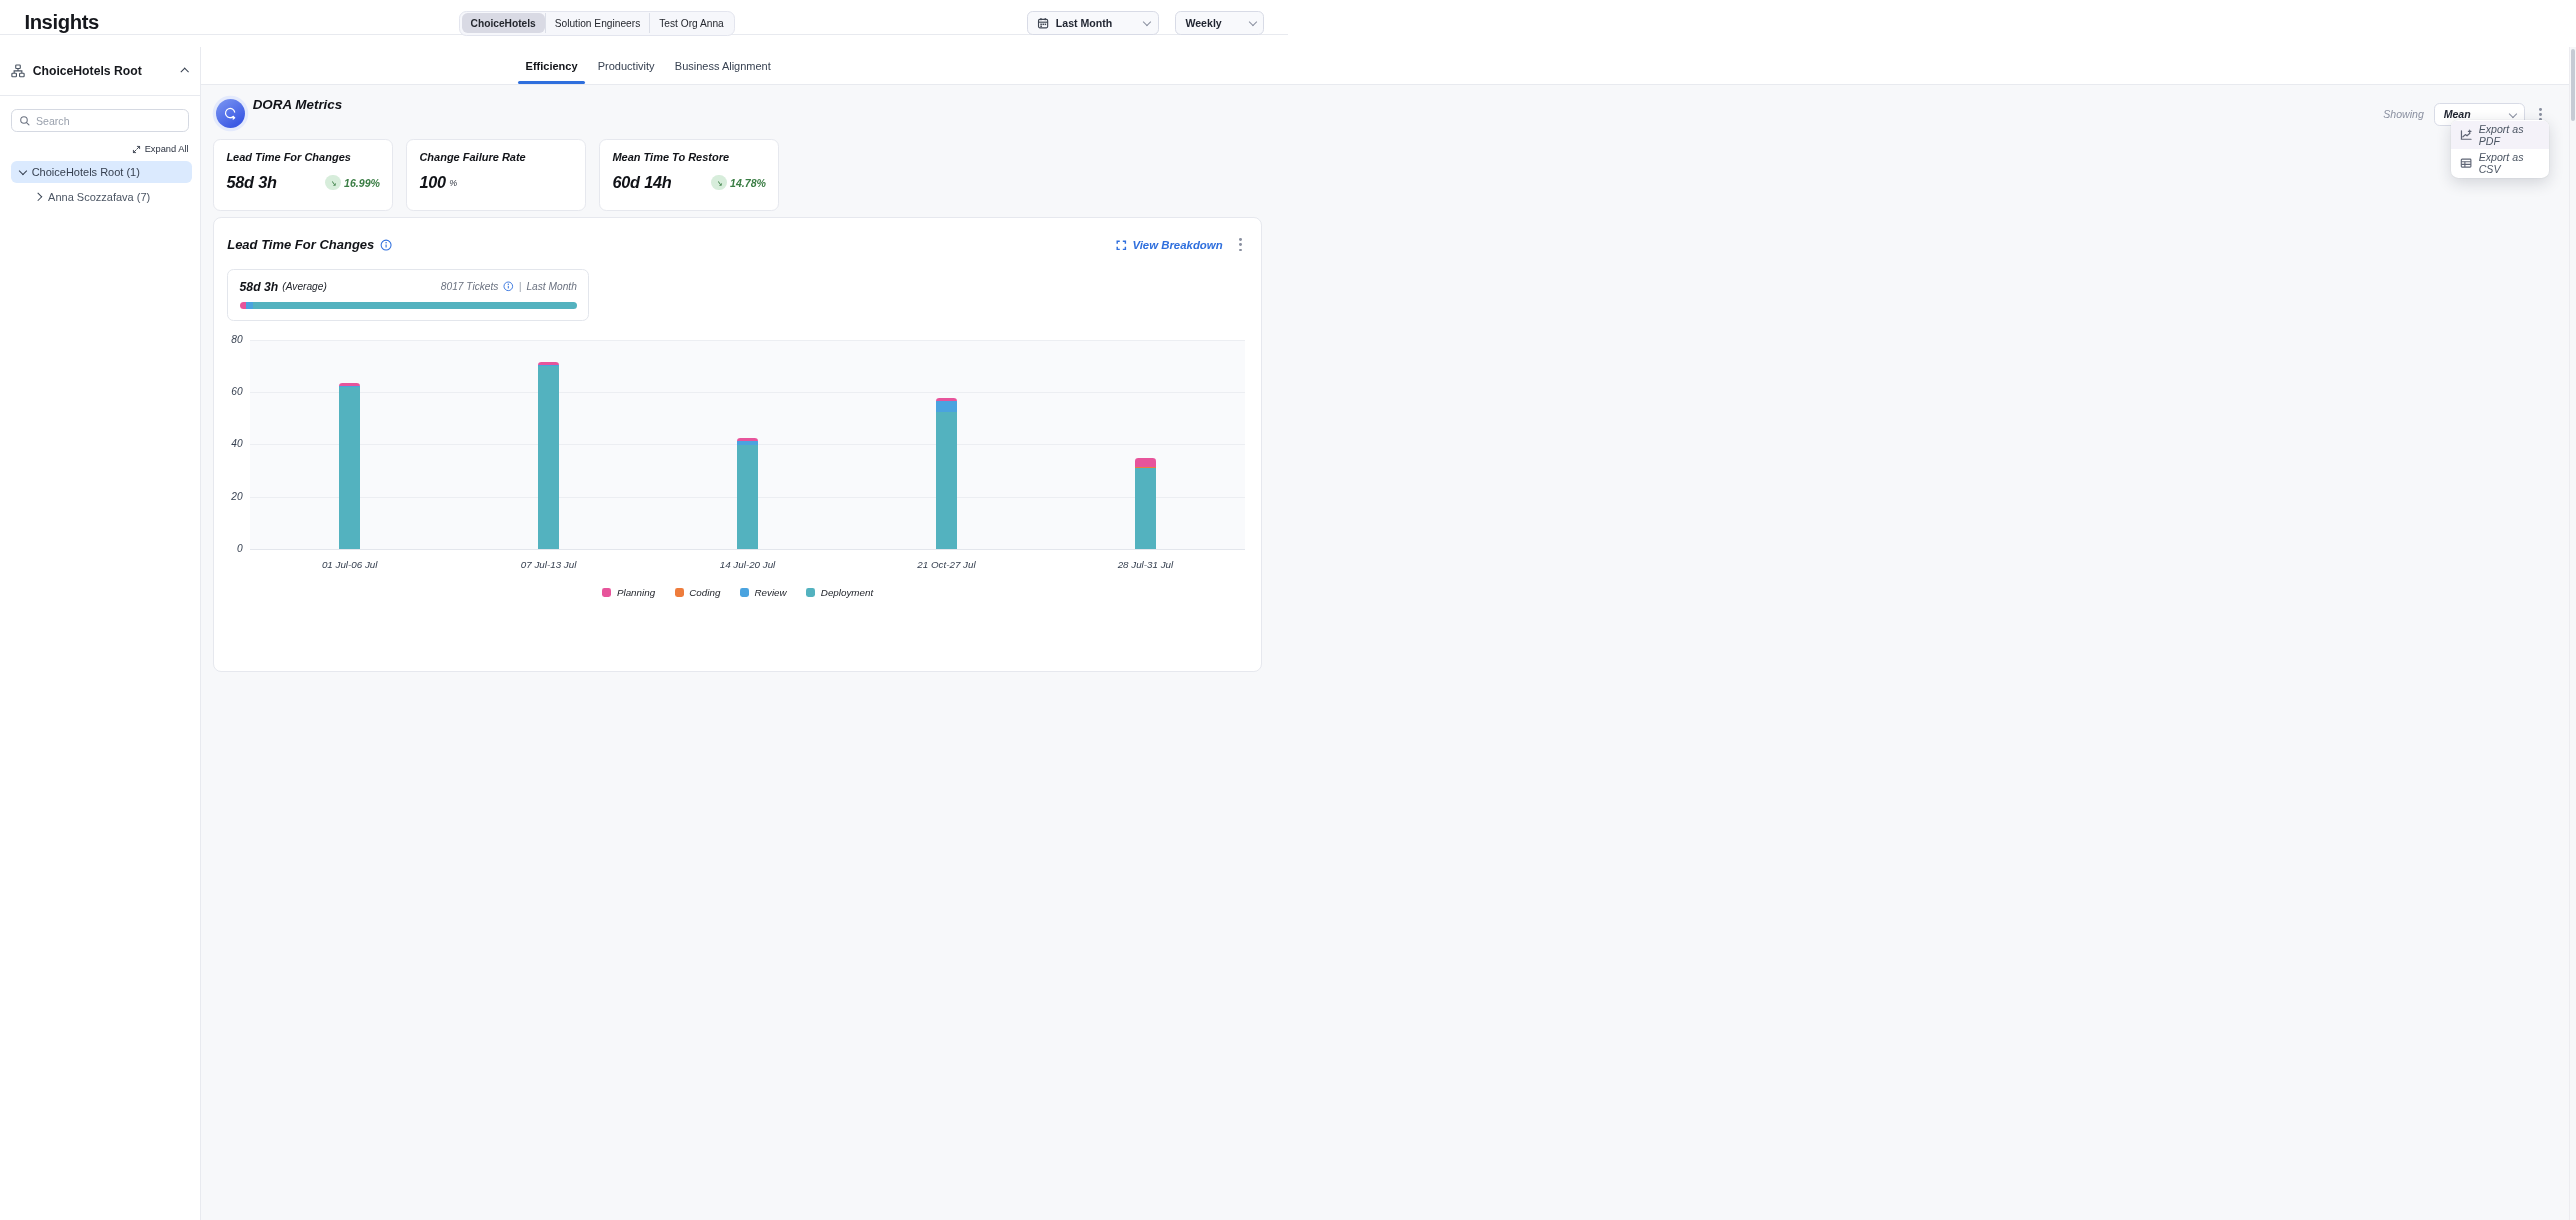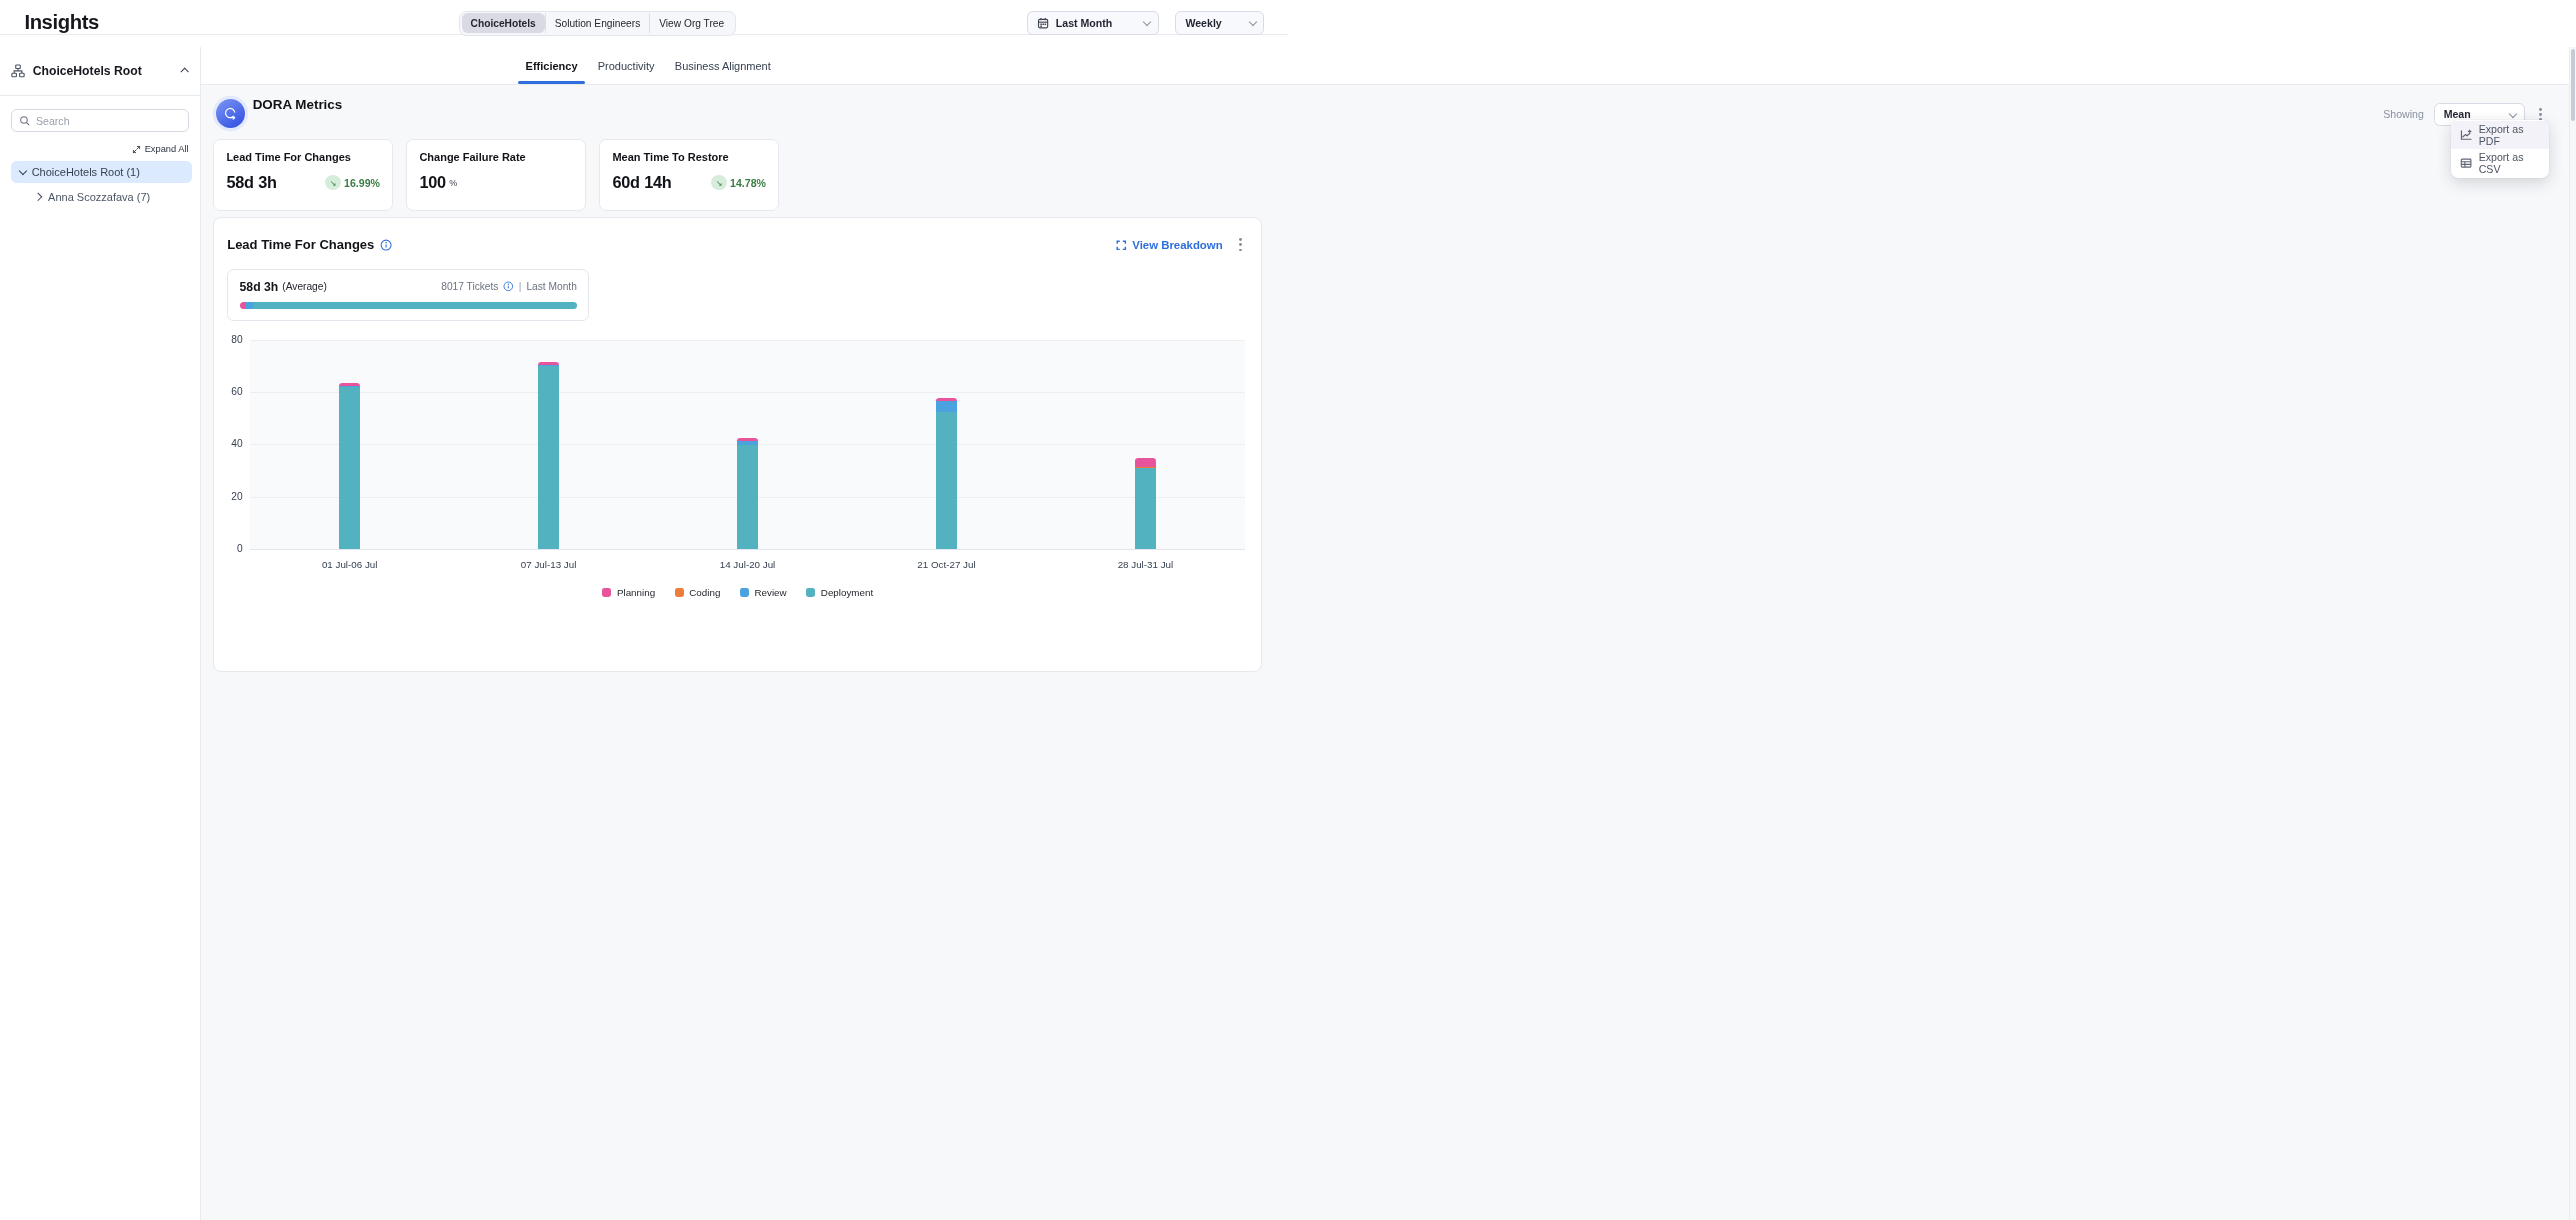--- a/index.html
+++ b/index.html
@@ -46,21 +46,21 @@
     border-radius:5.7px; padding:0 8.1px; font-size:11px; color:#374151; cursor:pointer; }
   .tree-item.sel { background:#dbeafe; }
   .tree-item.child { margin-left:27px; color:#4b5563; }
 
   .main { position:absolute; left:201px; top:47px; right:0; bottom:0; }
   .tabs { position:relative; height:38px; background:#fff; border-bottom:0.8px solid #e8eaef; display:flex; align-items:stretch; padding-left:323px; gap:17px; }
   .tab { position:relative; display:flex; align-items:center; font-size:11px; color:#374151; cursor:pointer; padding:0 1.6px; }
   .tab.active { font-weight:800; color:#111318; }
   .tab.active::after { content:""; position:absolute; left:-5.7px; right:-5.7px; bottom:0; height:2.8px; border-radius:2.4px; background:#2f6fdd; }
 
-  .content { position:absolute; top:38px; left:0; right:0; bottom:0; background:#f7f8fa; overflow:hidden; }
+  .content { position:absolute; top:38px; left:0; right:0; bottom:0; background:#f7f8fa; overflow:hidden;font-style:italic; }
 
   .dora-head { display:flex; align-items:flex-start; padding:10.6px 29px 0 14.6px; }
   .dora-ic { width:29px; height:29px; border-radius:50%; background:linear-gradient(145deg,#7d98f2 0%,#3c5ae4 80%);
     box-shadow:0 0 0 3.3px #e4eafc; display:flex; align-items:center; justify-content:center; margin:3.3px 8.1px 0 0; flex:0 0 auto; }
   .dora-txt { flex:1; }
   .dora-title { font-size:13.4px; font-weight:800; color:#111318; margin-top:1.6px; }
   .dora-desc { font-size:10.2px; color:#6b7280; margin-top:4.9px; }
   .showing-row { display:flex; align-items:center; gap:9.8px; margin-top:7.3px; }
   .showing-lbl { font-size:10.6px; color:#8a90a0; }
   .sel-mean { width:91px; height:23px; background:#fff; font-size:10.6px; font-weight:700; }
@@ -117,21 +117,21 @@
   svg.ic { flex:0 0 auto; display:block; }
 </style>
 </head>
 <body>
 
 <header class="topbar">
   <div class="page-title">Insights</div>
   <div class="seg" id="segTabs">
       <div class="seg-item sel">ChoiceHotels</div>
       <div class="seg-item">Solution Engineers</div>
-      <div class="seg-item">View Org Tree</div>
+      <div class="seg-item">Test Org Anna</div>
     </div>
   <div class="top-controls">
     <div class="select sel-daterange">
       <svg class="ic" width="12.2" height="12.2" viewBox="0 0 16 16">
         <rect x="2" y="3.2" width="12" height="11" rx="1.6" fill="none" stroke="#3f4652" stroke-width="1.5"></rect>
         <line x1="2" y1="6.8" x2="14" y2="6.8" stroke="#3f4652" stroke-width="1.5"></line>
         <line x1="5.2" y1="1.4" x2="5.2" y2="4.2" stroke="#3f4652" stroke-width="1.5"></line>
         <line x1="10.8" y1="1.4" x2="10.8" y2="4.2" stroke="#3f4652" stroke-width="1.5"></line>
         <rect x="4.4" y="8.6" width="2" height="2" fill="#3f4652"></rect>
           <rect x="7.2" y="8.6" width="2" height="2" fill="#3f4652"></rect>

